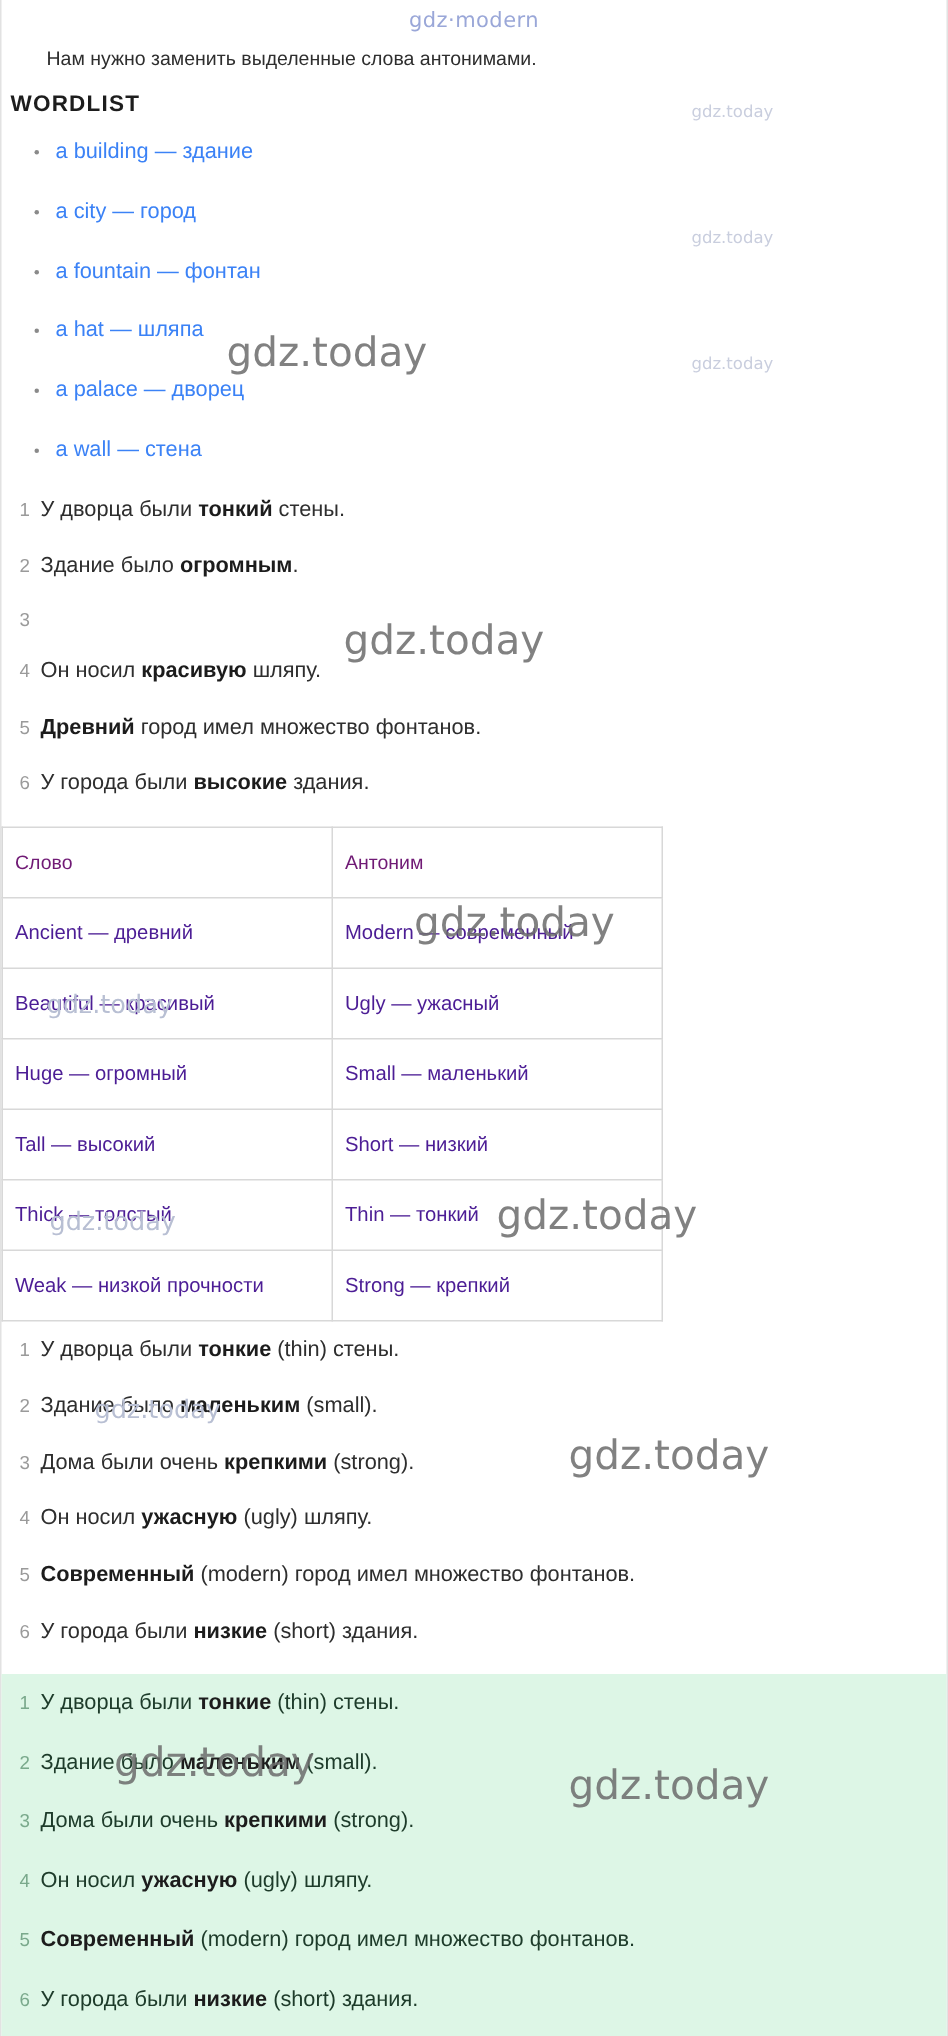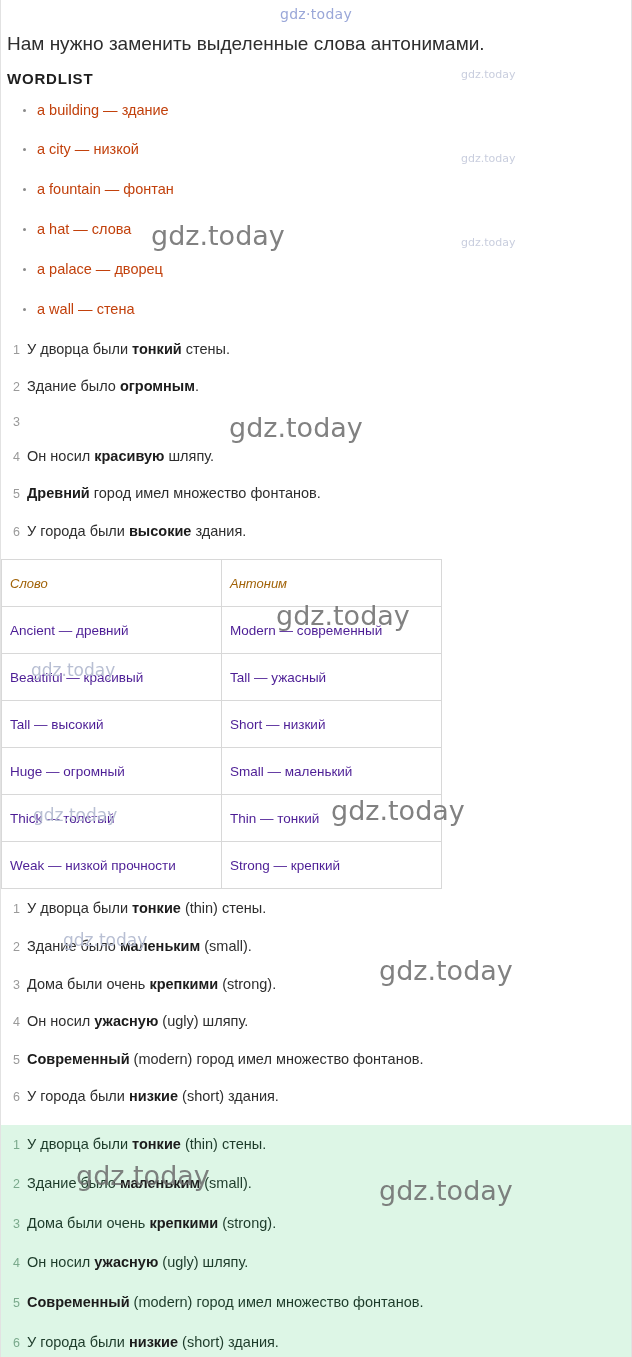--- a/index.html
+++ b/index.html
@@ -27,40 +27,41 @@
     text-align: center;
     padding-top: 6px;
     font-family: "DejaVu Sans", sans-serif;
     font-size: 14px;
     color: #9aa7d8;
     letter-spacing: 0.3px;
     height: 20px;
   }
   .intro {
     padding: 4px 6px 0 6px;
-    font-size: 19px;
+    font-size: 13px;
     color: #2e2e2e;
     line-height: 1.45;
+    margin-left: 24px;
   }
   .wordlist-title {
     padding: 12px 6px 4px 6px;
     font-size: 15px;
     font-weight: bold;
     letter-spacing: 0.8px;
     color: #1d1d1d;
   }
   ul.wordlist {
     list-style: none;
     margin: 10px 0 0 0;
     padding: 0 0 0 22px;
   }
   ul.wordlist li {
     position: relative;
     font-size: 14.5px;
-    color: #c2410c;
+    color: #3b82f6;
     padding: 0 0 0 14px;
     margin-bottom: 21px;
     line-height: 1.3;
   }
   ul.wordlist li::before {
     content: "";
     position: absolute;
     left: 0;
     top: 8px;
     width: 3px;
@@ -111,23 +112,22 @@
     border: 1px solid #d8d8d8;
     height: 38px;
     padding: 4px 8px;
     font-size: 13.5px;
     color: #4c1d95;
     vertical-align: middle;
   }
   table.antonyms td.c0 { width: 203px; }
   table.antonyms td.c1 { width: 203px; }
   table.antonyms tr.head td {
-    font-style: italic;
     font-size: 13px;
-    color: #a16207;
+    color: #701a75;
   }
   .answer-block {
     background: #ddf6e6;
     padding: 10px 0 14px 0;
     margin-top: 6px;
   }
   .answer-block .numrow {
     margin-bottom: 20px;
   }
   .answer-block .numrow .num {
@@ -156,31 +156,31 @@
   .wm.mid {
     font-size: 17px;
     color: #b8bfd3;
   }
 </style>
 </head>
 <body>
 
 <div class="page">
 
-  <div class="topmark">gdz·today</div>
+  <div class="topmark">gdz·modern</div>
 
   <div class="intro">Нам нужно заменить выделенные слова антонимами.</div>
 
   <div class="wordlist-title">WORDLIST</div>
 
   <ul class="wordlist">
     <li>a building — здание</li>
-    <li>a city — низкой</li>
+    <li>a city — город</li>
     <li>a fountain — фонтан</li>
-    <li>a hat — слова</li>
+    <li>a hat — шляпа</li>
     <li>a palace — дворец</li>
     <li>a wall — стена</li>
   </ul>
 
   <div class="numlist">
     <div class="numrow">
       <div class="num">1</div>
       <div class="txt"><span>У дворца были </span><b>тонкий</b><span> стены.</span></div>
     </div>
     <div class="numrow">
@@ -210,29 +210,29 @@
           <tr class="head">
         <td class="c0">Слово</td>
         <td class="c1">Антоним</td>
       </tr>
       <tr>
         <td class="c0">Ancient — древний</td>
         <td class="c1">Modern — современный</td>
       </tr>
       <tr>
         <td class="c0">Beautiful — красивый</td>
-        <td class="c1">Tall — ужасный</td>
+        <td class="c1">Ugly — ужасный</td>
+      </tr>
+      <tr>
+        <td class="c0">Huge — огромный</td>
+        <td class="c1">Small — маленький</td>
       </tr>
       <tr>
         <td class="c0">Tall — высокий</td>
         <td class="c1">Short — низкий</td>
-      </tr>
-      <tr>
-        <td class="c0">Huge — огромный</td>
-        <td class="c1">Small — маленький</td>
       </tr>
       <tr>
         <td class="c0">Thick — толстый</td>
         <td class="c1">Thin — тонкий</td>
       </tr>
       <tr>
         <td class="c0">Weak — низкой прочности</td>
         <td class="c1">Strong — крепкий</td>
       </tr>
     </tbody>

